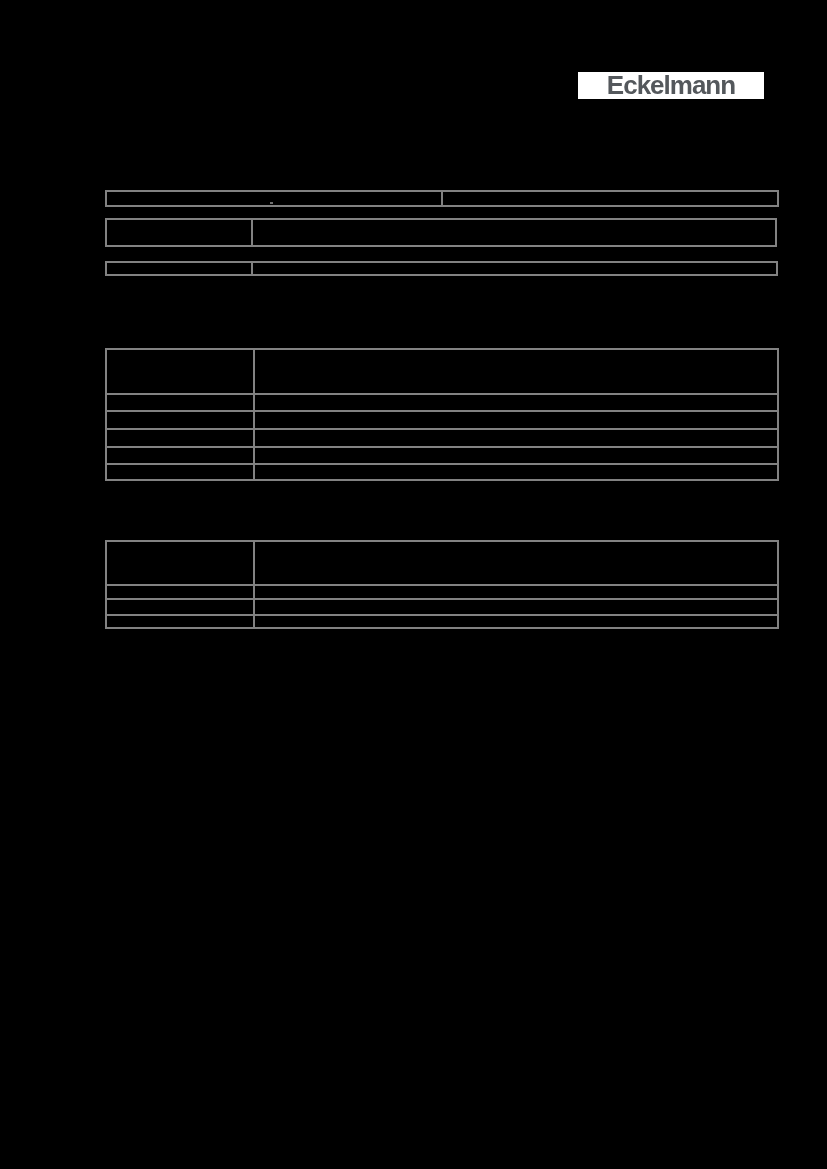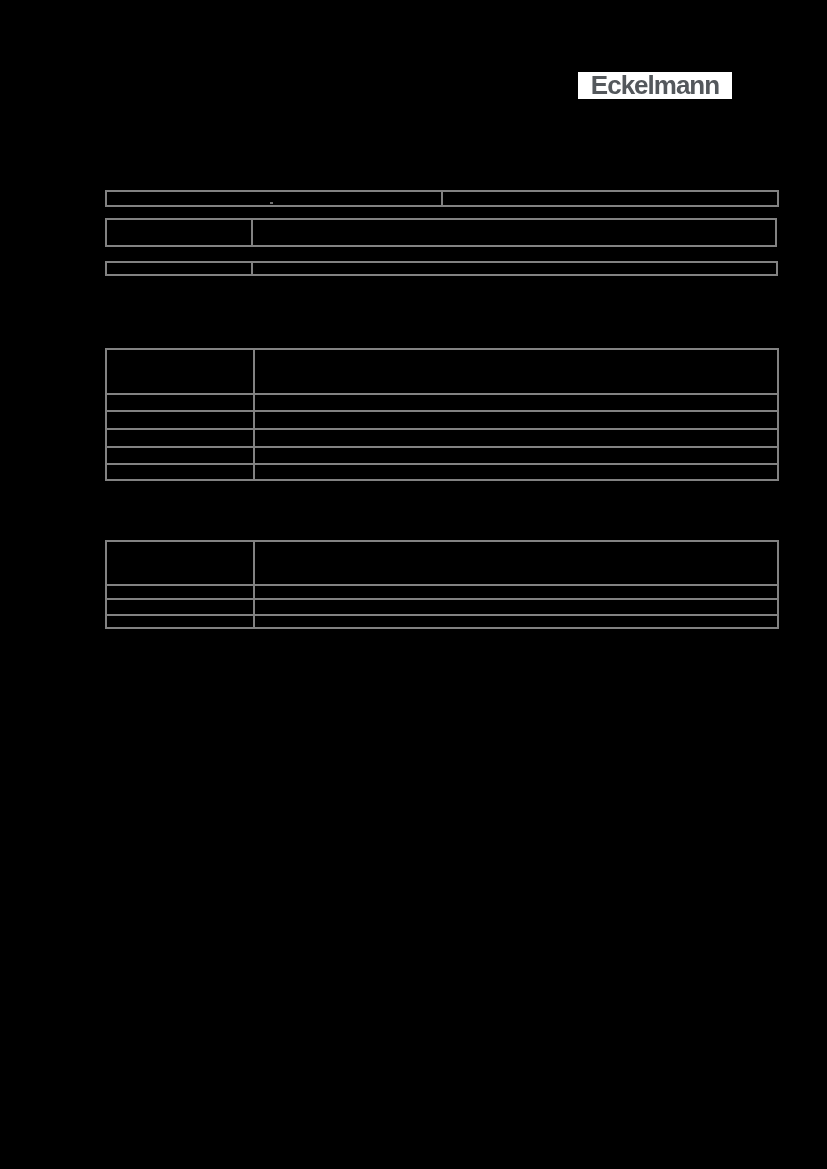--- a/index.html
+++ b/index.html
@@ -64,21 +64,21 @@
     font-size: 11px;
   }
   .speck {
     position: absolute;
   }
 </style>
 </head>
 <body>
 
 <div class="page">
-  <div class="logo-box" style="left: 578px; top: 72px; width: 154px; height: 27px; background: rgb(255, 255, 255);">
+  <div class="logo-box" style="left: 578px; top: 72px; width: 186px; height: 27px; background: rgb(255, 255, 255);">
     <span class="logo-text" style="color: rgb(84, 88, 92);">Eckelmann</span>
   </div>
   <div id="tables-layer">
       <div class="doc-table" style="left: 105px; top: 190px; width: 674px; height: 17px; border-color: rgb(130, 130, 130);">
         <div class="doc-row" style="flex: 1 1 auto;">
           <div class="cell-label" style="width: 336px; border-right-color: rgb(130, 130, 130);"></div>
           <div class="cell-value"></div>
         </div>
       </div>
       <div class="doc-table" style="left: 105px; top: 218px; width: 672px; height: 29px; border-color: rgb(130, 130, 130);">

